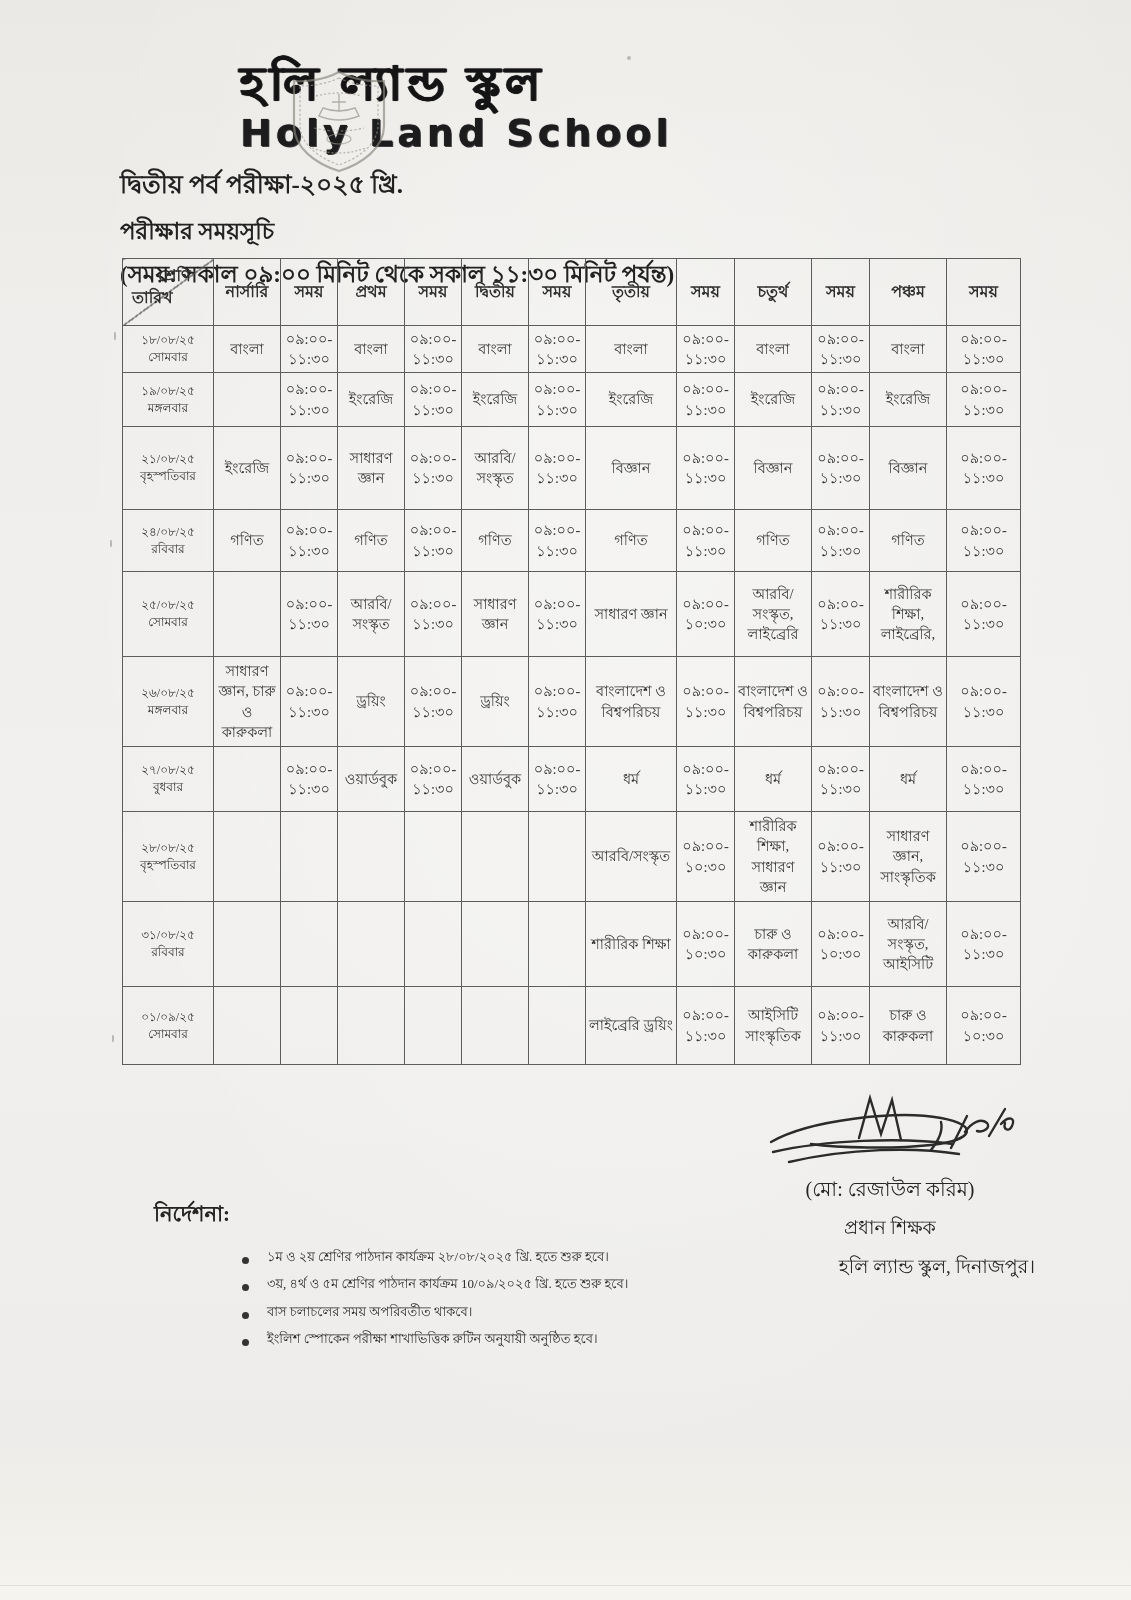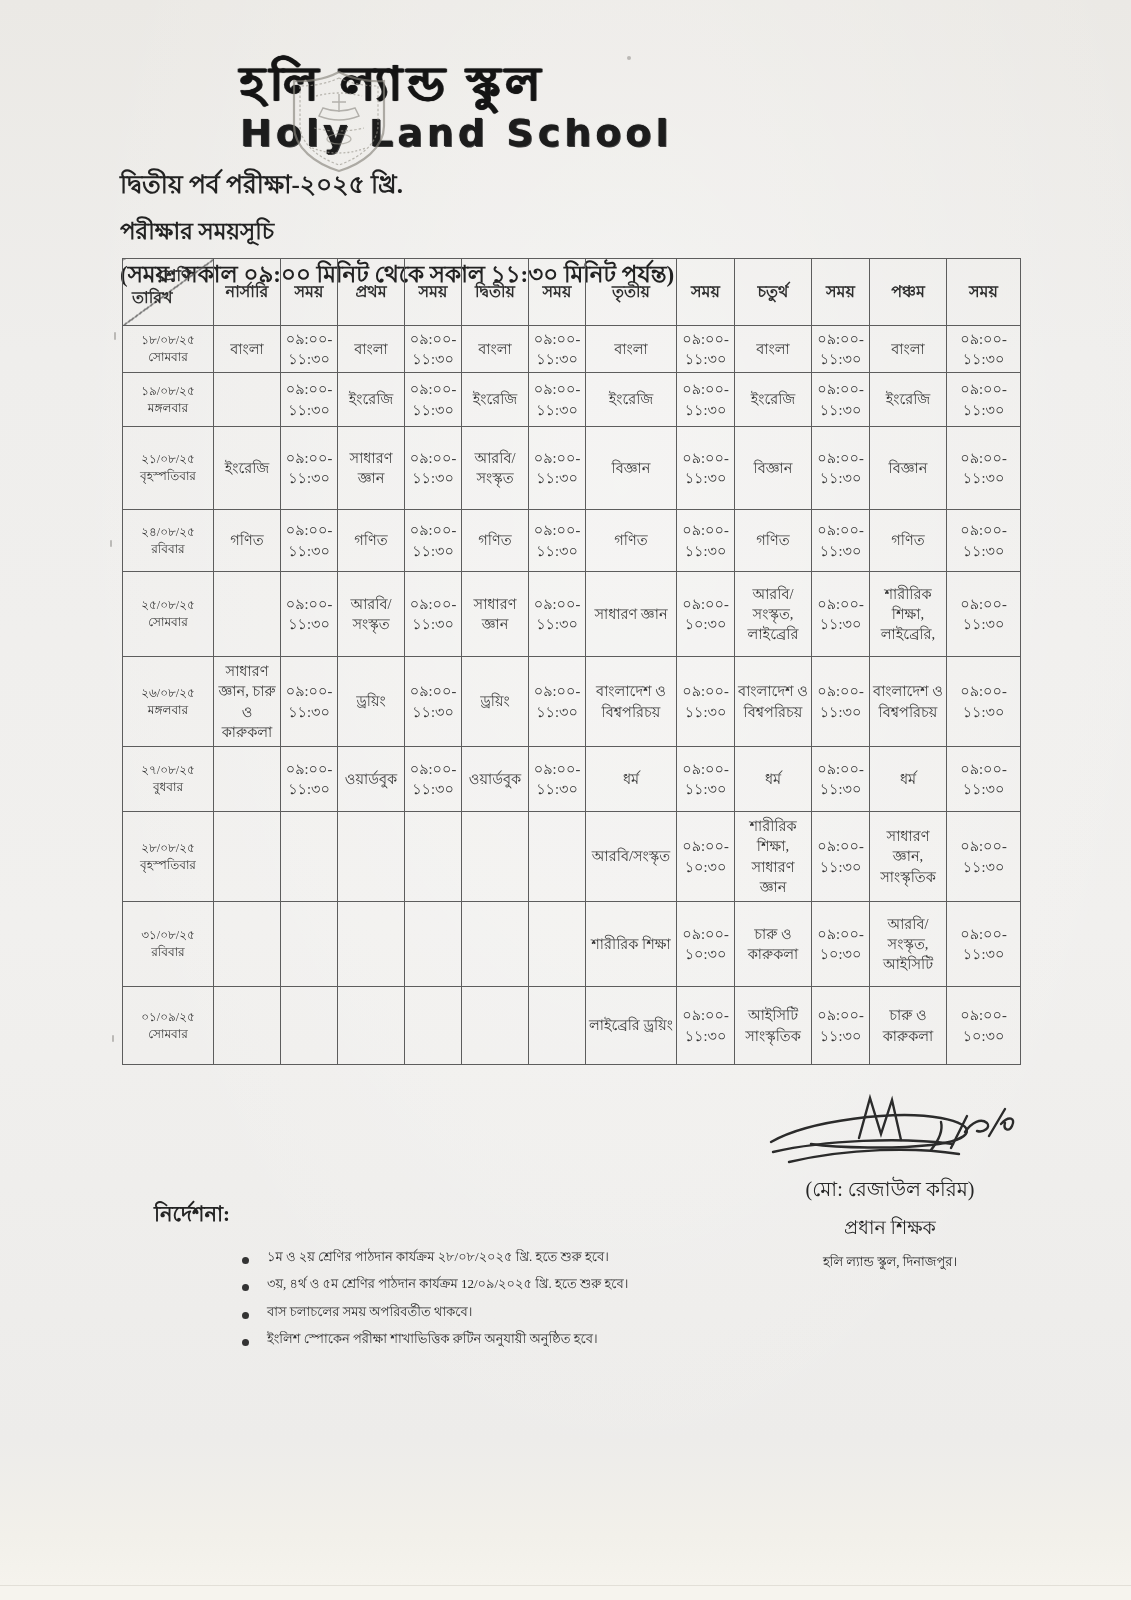--- a/index.html
+++ b/index.html
@@ -66,21 +66,21 @@
     background-image:linear-gradient(to bottom right,
       transparent 49.4%, #5d5d5d 49.4%, #5d5d5d 50.6%, transparent 50.6%);
   }
   .corner-class{position:absolute;top:6px;left:50%;transform:translateX(-30%);font-weight:600;}
   .corner-date{position:absolute;bottom:16px;left:9px;font-weight:600;}
   
   .sign-block{position:absolute;left:745px;top:1092px;width:290px;text-align:center;}
   .sign-scribble{display:block;margin:0 auto -4px auto;}
   .sign-name{font-size:20px;color:#262626;}
   .sign-title{font-size:19px;color:#262626;margin-top:6px;}
-  .sign-school{font-size:13px;color:#262626;margin-top:7px;}
+  .sign-school{font-size:19px;color:#262626;margin-top:7px;text-align:right;}
   
   .instructions{position:absolute;left:154px;top:1198px;width:640px;}
   .instructions-title{font-size:21px;font-weight:bold;color:#242424;}
   ul.inst-list{list-style:none;margin:16px 0 0 86px;padding:0;}
   ul.inst-list li{
     position:relative;padding-left:27px;margin-bottom:11px;
     font-size:13px;color:#2c2c2c;line-height:1.25;
   }
   ul.inst-list li::before{
     content:"";position:absolute;left:2px;top:8px;
@@ -501,21 +501,21 @@
     </svg>
     <div class="sign-name">(মো: রেজাউল করিম)</div>
     <div class="sign-title">প্রধান শিক্ষক</div>
     <div class="sign-school">হলি ল্যান্ড স্কুল, দিনাজপুর।</div>
   </div>
 
   <div class="instructions">
     <div class="instructions-title">নির্দেশনা:</div>
     <ul class="inst-list">
         <li>১ম ও ২য় শ্রেণির পাঠদান কার্যক্রম ২৮/০৮/২০২৫ খ্রি. হতে শুরু হবে।</li>
-        <li>৩য়, ৪র্থ ও ৫ম শ্রেণির পাঠদান কার্যক্রম 12/০৯/২০২৫ খ্রি. হতে শুরু হবে।</li>
+        <li>৩য়, ৪র্থ ও ৫ম শ্রেণির পাঠদান কার্যক্রম 10/০৯/২০২৫ খ্রি. হতে শুরু হবে।</li>
         <li>বাস চলাচলের সময় অপরিবর্তীত থাকবে।</li>
         <li>ইংলিশ স্পোকেন পরীক্ষা শাখাভিত্তিক রুটিন অনুযায়ী অনুষ্ঠিত হবে।</li>
       </ul>
   </div>
 
   <div class="speck" style="left:114px;top:332px;width:2px;height:8px;"></div>
   <div class="speck" style="left:110px;top:540px;width:2px;height:7px;"></div>
   <div class="speck" style="left:627px;top:56px;width:4px;height:4px;border-radius:50%;"></div>
   <div class="speck" style="left:112px;top:1035px;width:2px;height:7px;"></div>
 </div>

